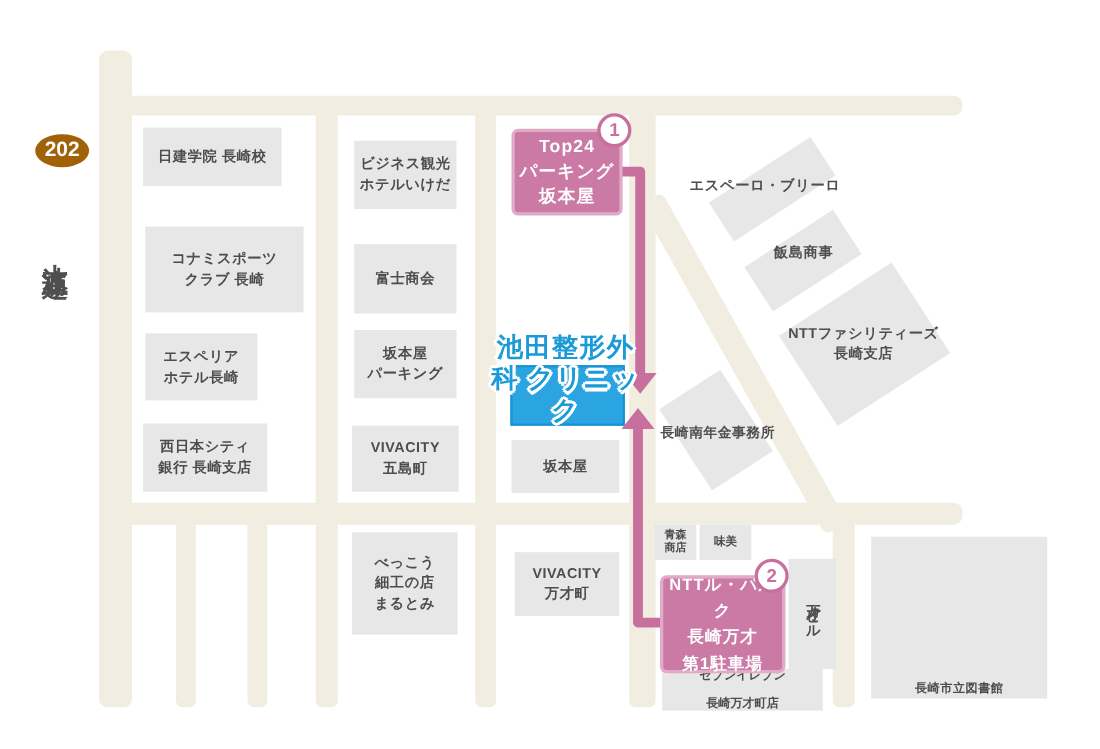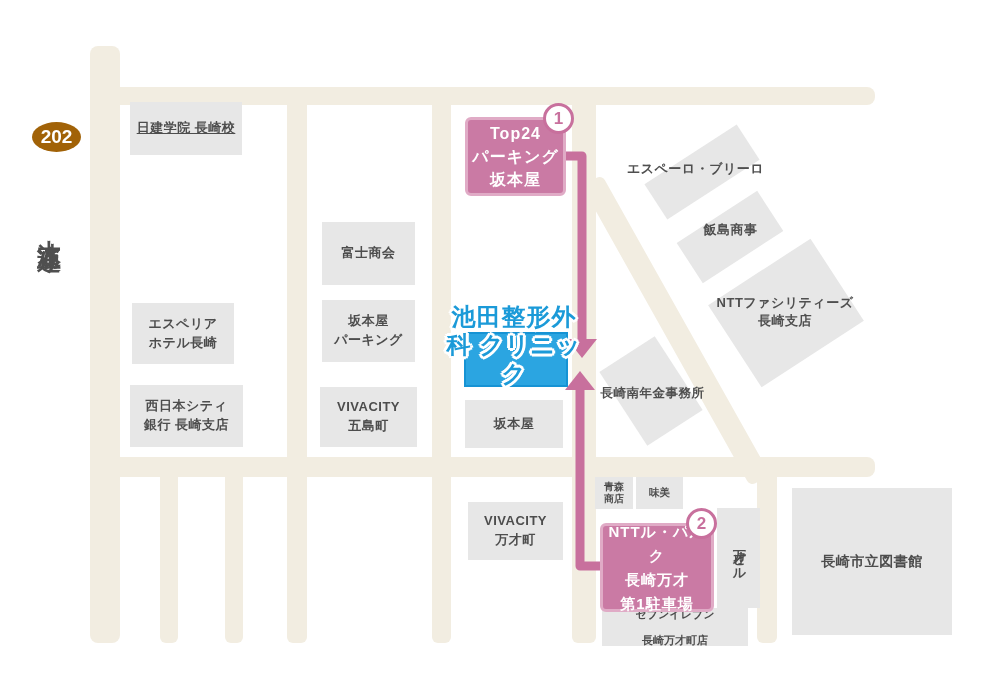--- a/index.html
+++ b/index.html
@@ -42,42 +42,55 @@
   <div class="street" style="left:92px;top:457px;width:783px;height:20px;border-radius:0 8px 8px 0;"></div>
   <div class="street" style="left:90px;top:46px;width:30px;height:597px;border-radius:8px;"></div>
   <div class="street" style="left:287px;top:92px;width:20px;height:551px;border-radius:0 0 6px 6px;"></div>
   <div class="street" style="left:432px;top:92px;width:19px;height:551px;border-radius:0 0 6px 6px;"></div>
   <div class="street" style="left:572px;top:92px;width:24px;height:551px;border-radius:0 0 6px 6px;"></div>
   <div class="street" style="left:757px;top:462px;width:20px;height:181px;border-radius:0 0 6px 6px;"></div>
   <div class="street" style="left:160px;top:470px;width:18px;height:173px;border-radius:0 0 6px 6px;"></div>
   <div class="street" style="left:225px;top:470px;width:18px;height:173px;border-radius:0 0 6px 6px;"></div>
   <div class="street" style="left:504px;top:319px;width:344px;height:23px;transform:rotate(60.7deg);border-radius:6px;"></div>
 
-  <div class="bld z2" style="left:130px;top:102px;width:112px;height:53px;text-decoration:underline;">
+  <div class="bld z2" style="left:130px;top:116px;width:126px;height:53px;">
     <span>日建学院 長崎校</span>
+  </div>
+  <div class="bld z2" style="left:132px;top:206px;width:144px;height:78px;">
+    <span>コナミスポーツ</span>
+    <span>クラブ 長崎</span>
   </div>
   <div class="bld z2" style="left:132px;top:303px;width:102px;height:61px;">
     <span>エスペリア</span>
     <span>ホテル長崎</span>
   </div>
   <div class="bld z2" style="left:130px;top:385px;width:113px;height:62px;">
     <span>西日本シティ</span>
     <span>銀行 長崎支店</span>
   </div>
 
+  <div class="bld z2" style="left:322px;top:128px;width:93px;height:62px;">
+    <span>ビジネス観光</span>
+    <span>ホテルいけだ</span>
+  </div>
   <div class="bld z2" style="left:322px;top:222px;width:93px;height:63px;">
     <span>富士商会</span>
   </div>
   <div class="bld z2" style="left:322px;top:300px;width:93px;height:62px;">
     <span>坂本屋</span>
     <span>パーキング</span>
   </div>
   <div class="bld z2" style="left:320px;top:387px;width:97px;height:60px;">
     <span>VIVACITY</span>
     <span>五島町</span>
+  </div>
+  <div class="bld z2" style="left:320px;top:484px;width:96px;height:93px;">
+    <span>べっこう</span>
+    <span>細工の店</span>
+    <span>まるとみ</span>
   </div>
 
   <div class="clinic" style="left:464px;top:332px;width:100px;height:51px;"></div>
   <div class="clinic-label" style="left:444px;top:303px;width:140px;">
     <span>池田整形外科</span>
     <span>クリニック</span>
   </div>
   <div class="bld z2" style="left:465px;top:400px;width:98px;height:48px;">
     <span>坂本屋</span>
   </div>
@@ -107,21 +120,21 @@
   <div class="bld z2" style="left:595px;top:477px;width:38px;height:32px;font-size:10px;line-height:1.25;letter-spacing:0;">
     <span>青森</span>
     <span>商店</span>
   </div>
   <div class="bld z2" style="left:636px;top:477px;width:47px;height:32px;font-size:10.5px;letter-spacing:0;">
     <span>味美</span>
   </div>
   <div class="bld z2" style="left:717px;top:508px;width:43px;height:100px;">
     <span class="vtext">万才ビル</span>
   </div>
-  <div class="bld z2" style="left:792px;top:488px;width:160px;height:147px;font-size:14px;">
+  <div class="bld z2" style="left:792px;top:488px;width:160px;height:147px;font-size:11px;justify-content:flex-end;">
     <span>長崎市立図書館</span>
   </div>
   <div class="bld z2" style="left:602px;top:608px;width:146px;height:38px;font-size:11px;line-height:1.3;letter-spacing:0;gap:12px;">
     <span>セブンイレブン</span>
     <span>長崎万才町店</span>
   </div>
 
   <svg class="route" width="1000" height="681" viewBox="0 0 1000 681">
     <path d="M 556 156 L 582 156 L 582 341" fill="none" stroke="#c8709d" stroke-width="9" stroke-linejoin="round" stroke-linecap="round"></path>
     <path d="M 567 339 L 597 339 L 582 358 Z" fill="#c8709d"></path>

